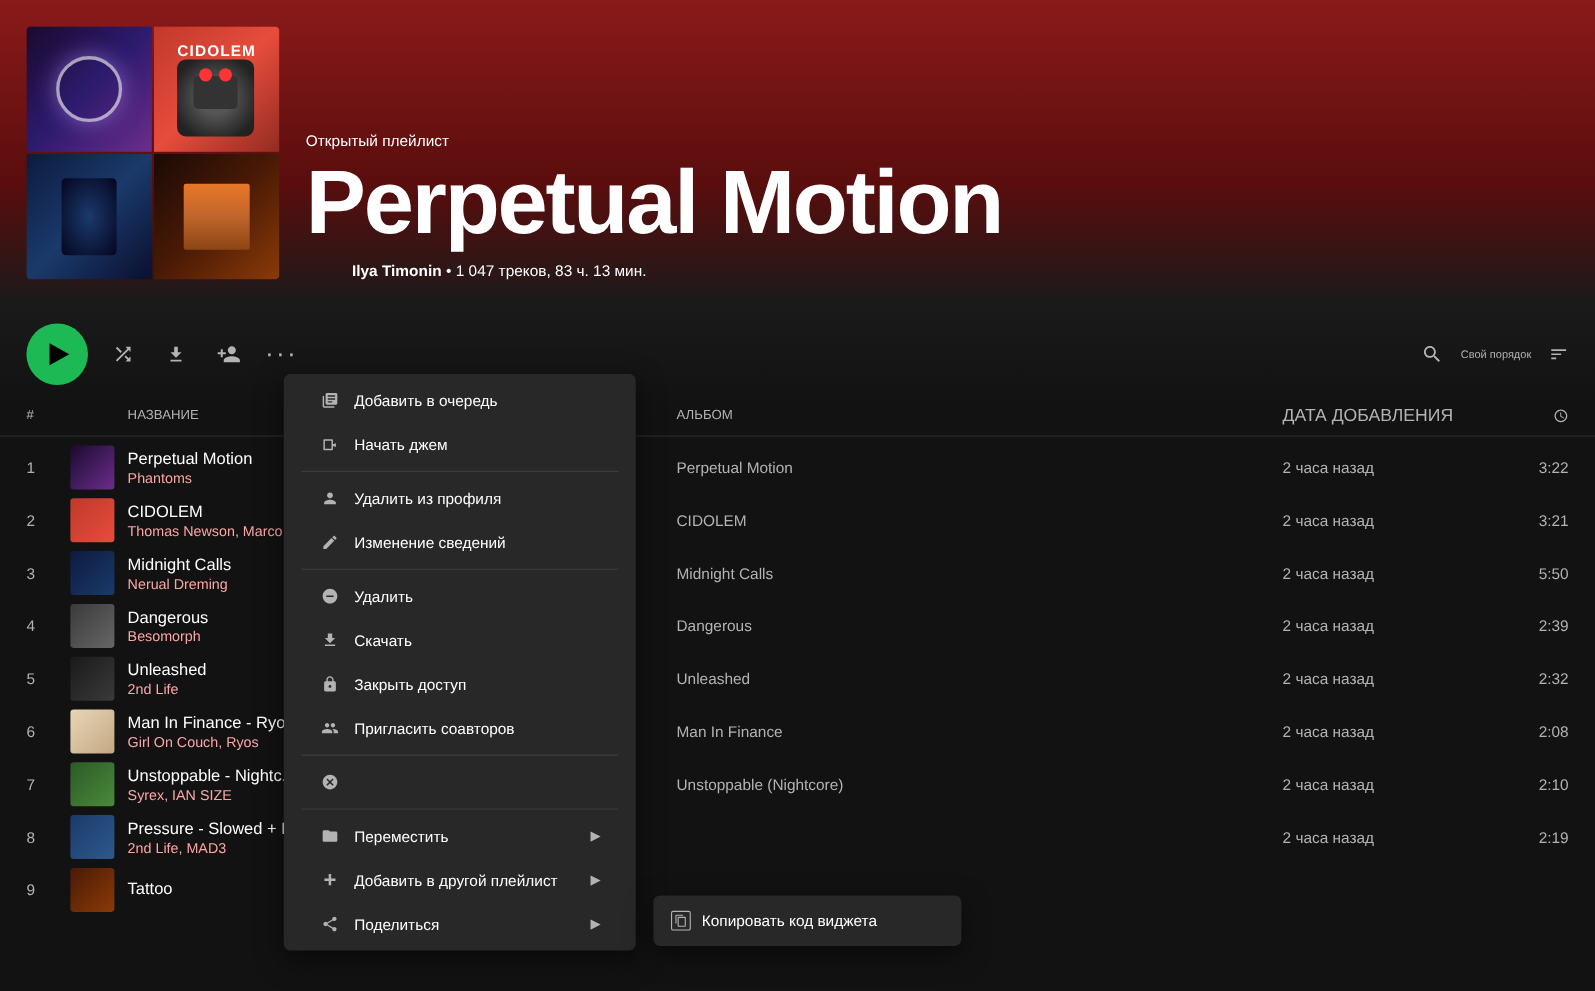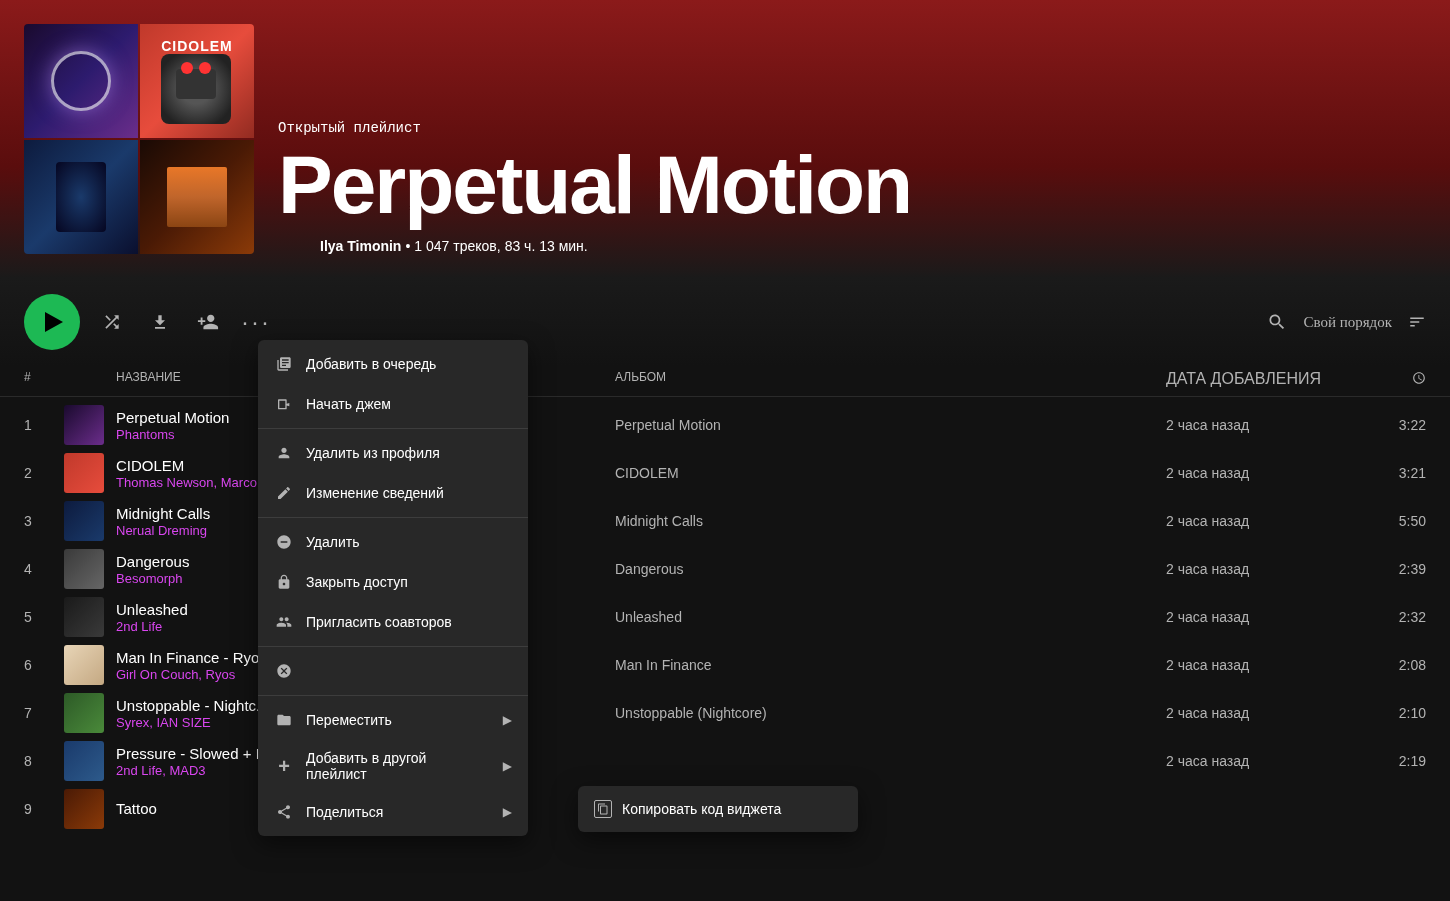--- a/index.html
+++ b/index.html
@@ -104,21 +104,20 @@
 
     .hero-info {
       flex: 1;
     }
 
     .playlist-type {
       font-size: 14px;
       font-weight: 400;
       margin-bottom: 8px;
       color: #fff;
-      font-family: Liberation Mono, monospace;
     }
 
     .playlist-title {
       font-size: 82px;
       font-weight: 900;
       line-height: 1;
       letter-spacing: -2px;
       margin-bottom: 12px;
       color: #fff;
     }
@@ -180,24 +179,23 @@
 
     .toolbar-spacer { flex: 1; }
 
     .toolbar-right {
       display: flex;
       align-items: center;
       gap: 16px;
     }
 
     .sort-label {
-      font-size: 15px;
+      font-size: 10px;
       color: #b3b3b3;
       cursor: pointer;
-      font-family: Liberation Serif, serif;
     }
 
     .track-row {
       padding: 4px 24px;
       display: grid;
       grid-template-columns: 40px 1fr 1fr 200px 60px;
       align-items: center;
       border-radius: 4px;
       cursor: pointer;
     }
@@ -223,21 +221,21 @@
 
     .track-title-block { }
     .track-name {
       font-size: 15px;
       font-weight: 400;
       color: #fff;
       line-height: 1.3;
     }
     .track-artist {
       font-size: 13px;
-      color: #d946ef;
+      color: #fca5a5;
     }
 
     .track-album {
       font-size: 14px;
       color: #b3b3b3;
     }
 
     .track-date {
       font-size: 14px;
       color: #b3b3b3;
@@ -253,22 +251,22 @@
     .context-menu-overlay {
       position: absolute;
       top: 340px;
       left: 258px;
       z-index: 100;
     }
 
     .context-menu {
       background: #282828;
       border-radius: 6px;
-      padding: 4px 0;
-      width: 270px;
+      padding: 4px 16px;
+      width: 320px;
       box-shadow: 0 8px 24px rgba(0,0,0,0.5);
     }
 
     .menu-item {
       display: flex;
       align-items: center;
       gap: 12px;
       padding: 10px 16px;
       font-size: 14px;
       color: #fff;
@@ -583,20 +581,28 @@
 
     <div class="menu-item">
       <span class="menu-icon">
         <svg width="16" height="16" viewBox="0 0 24 24" fill="#b3b3b3">
             <path d="M12 2C6.48 2 2 6.48 2 12s4.48 10 10 10 10-4.48 10-10S17.52 2 12 2zm5 11H7v-2h10v2z"></path>
           </svg>
       </span>
       <span>Удалить</span>
     </div>
 
+    <div class="menu-item">
+      <span class="menu-icon">
+        <svg width="16" height="16" viewBox="0 0 24 24" fill="#b3b3b3">
+            <path d="M19 9h-4V3H9v6H5l7 7 7-7zM5 18v2h14v-2H5z"></path>
+          </svg>
+      </span>
+      <span>Скачать</span>
+    </div>
 
     <div class="menu-item">
       <span class="menu-icon">
         <svg width="16" height="16" viewBox="0 0 24 24" fill="#b3b3b3">
             <path d="M18 8h-1V6c0-2.76-2.24-5-5-5S7 3.24 7 6v2H6c-1.1 0-2 .9-2 2v10c0 1.1.9 2 2 2h12c1.1 0 2-.9 2-2V10c0-1.1-.9-2-2-2zm-6 9c-1.1 0-2-.9-2-2s.9-2 2-2 2 .9 2 2-.9 2-2 2zm3.1-9H8.9V6c0-1.71 1.39-3.1 3.1-3.1 1.71 0 3.1 1.39 3.1 3.1v2z"></path>
           </svg>
       </span>
       <span>Закрыть доступ</span>
     </div>
 

